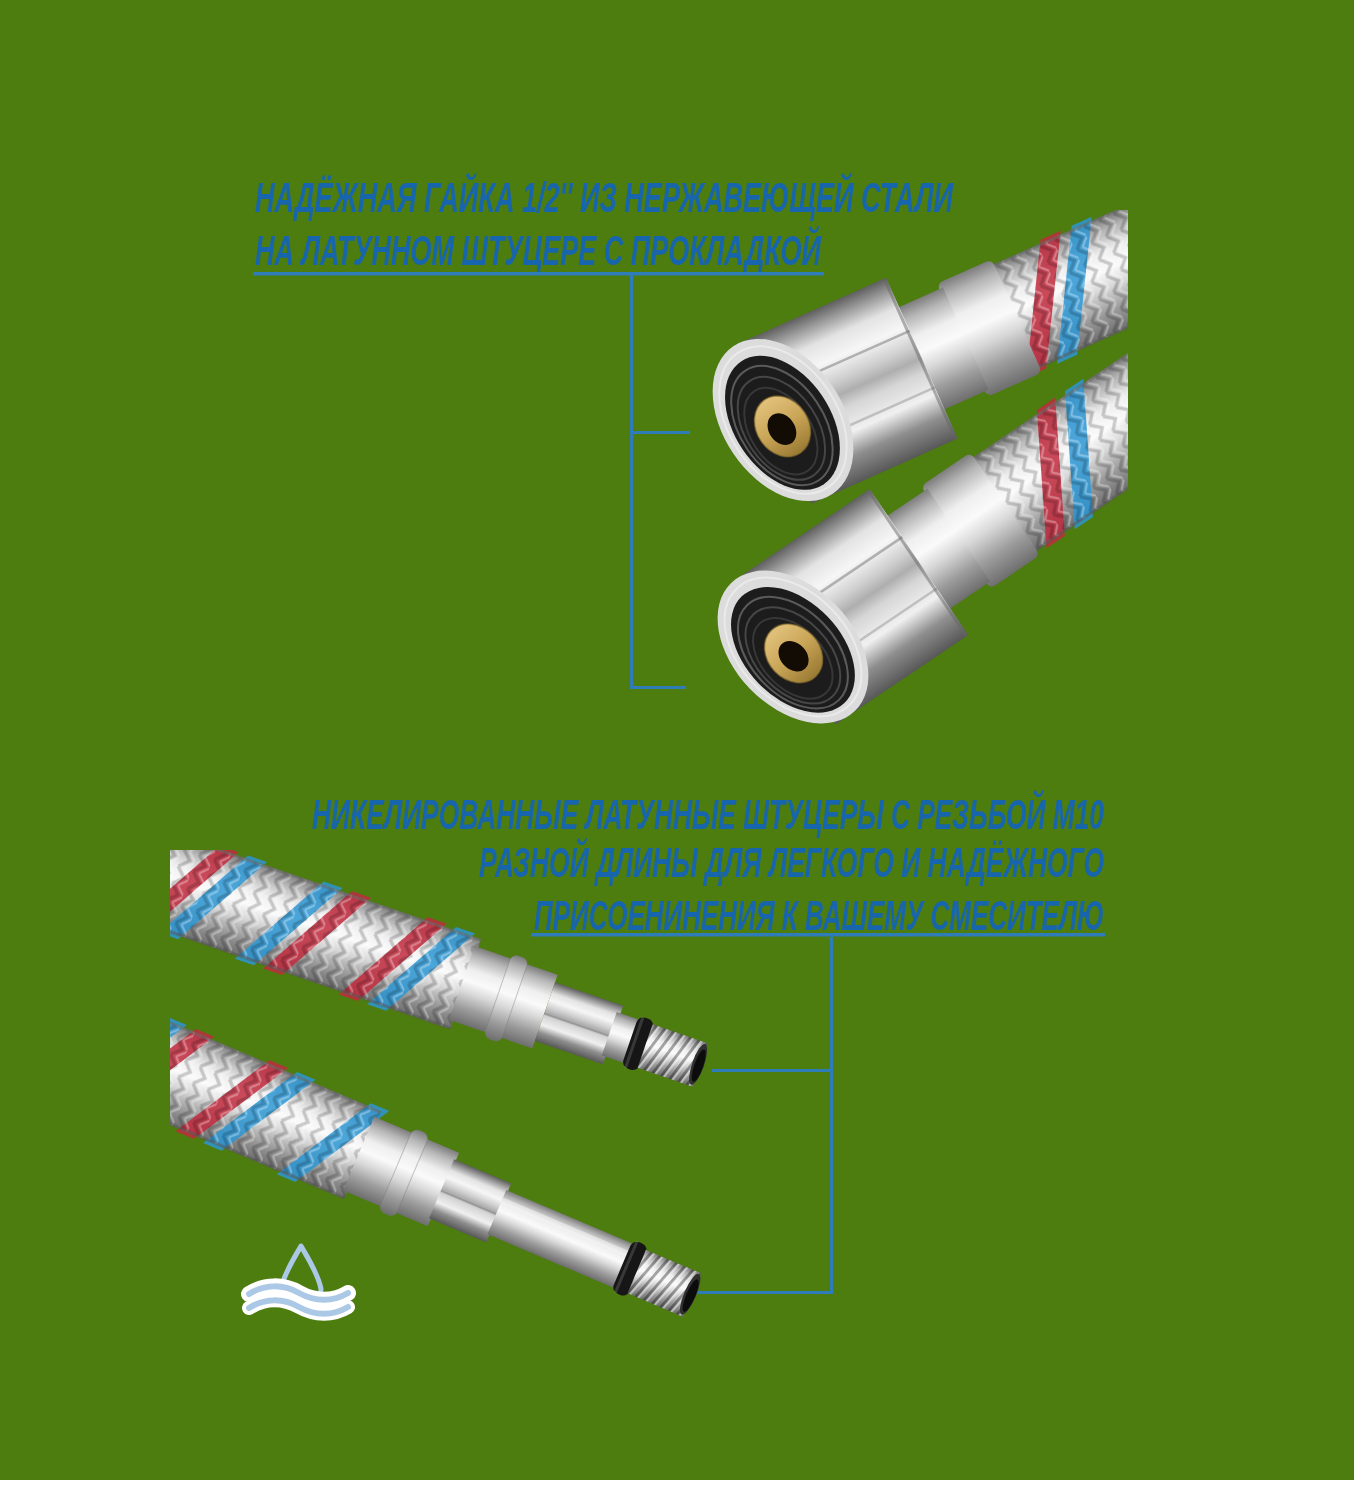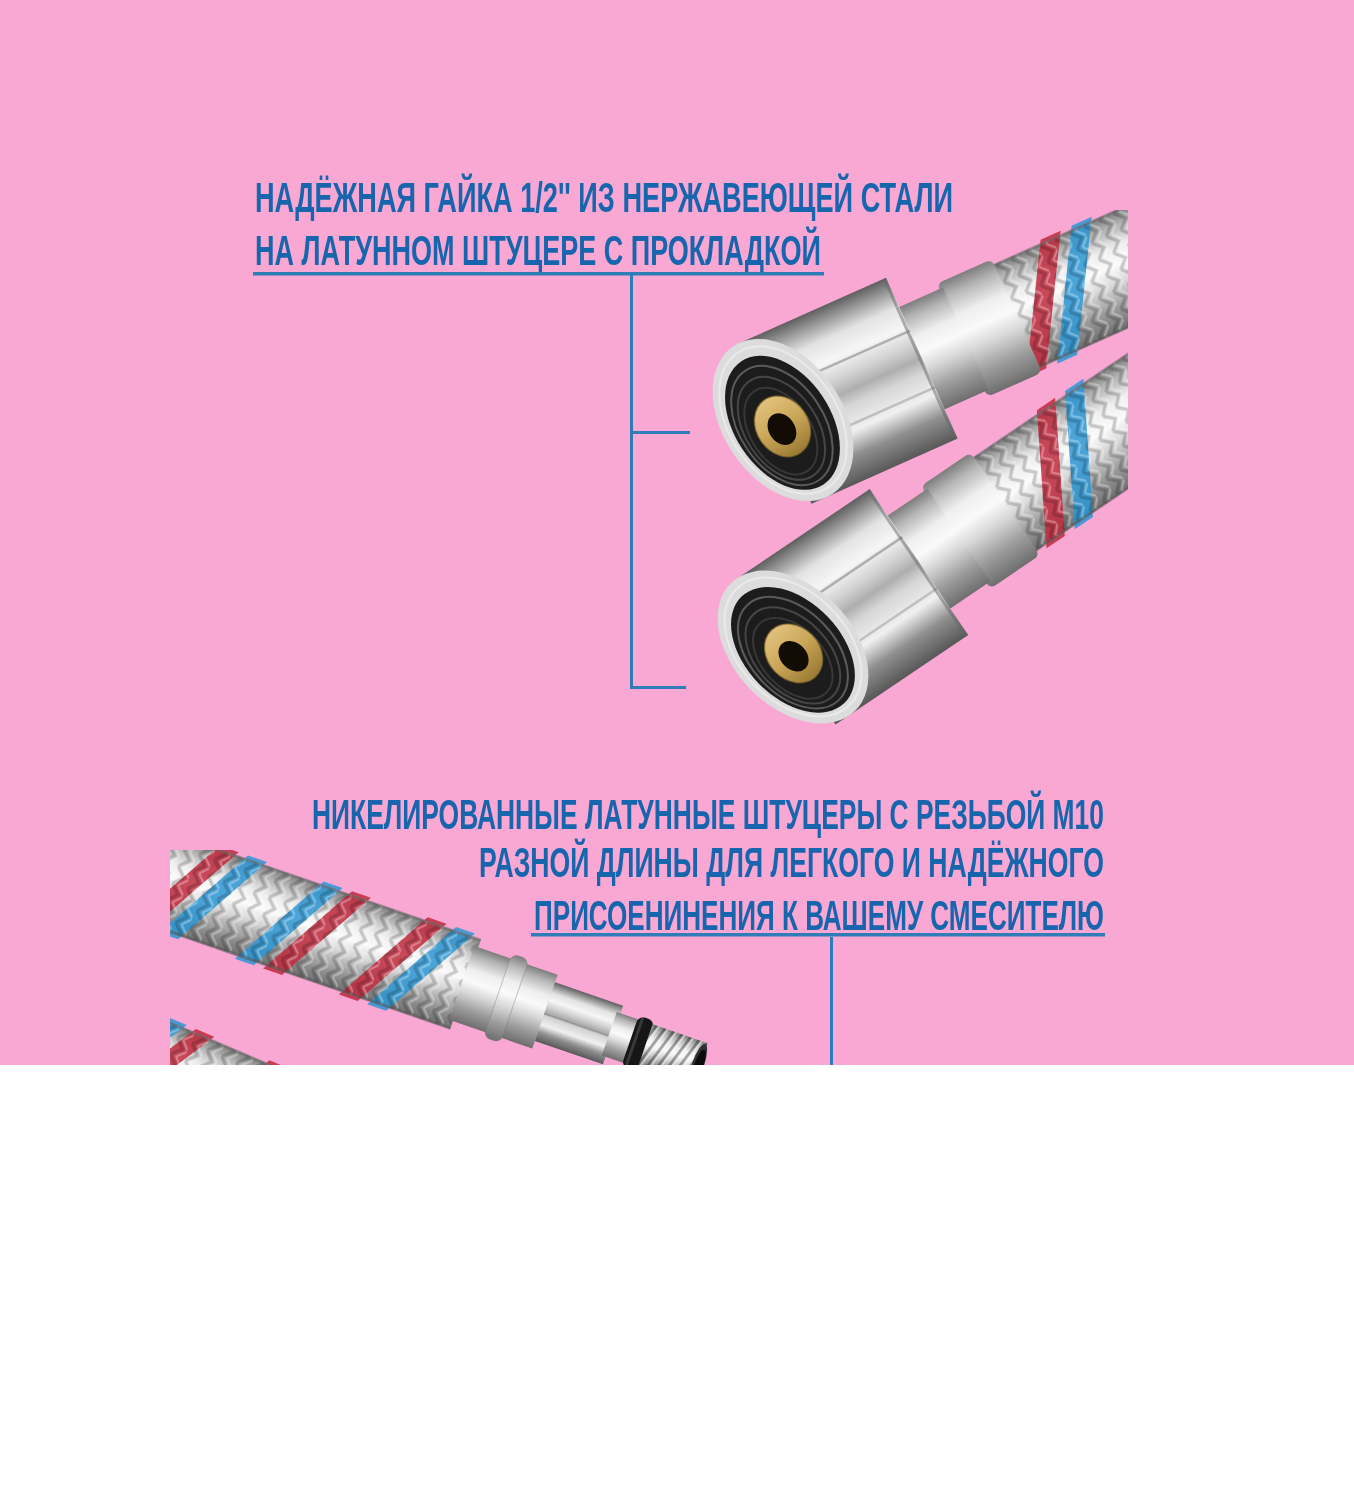--- a/index.html
+++ b/index.html
@@ -1,17 +1,17 @@
 <!DOCTYPE html>
 <html><head>
 <meta charset="utf-8">
 <style>
   html,body{margin:0;padding:0;background:#fff;}
-  .canvas{position:relative;width:1354px;height:1065px;background:#f9a8d4;overflow:hidden;
-          font-family:"Liberation Sans","DejaVu Sans",sans-serif;}
+  .canvas{position:relative;width:1354px;height:1480px;background:#4d7c0f;overflow:hidden;
+          font-family:"Liberation Sans","DejaVu Sans",sans-serif;font-style:italic;}
   .abs{position:absolute;}
   .cline{position:absolute;background:#2e7cb8;}
   svg text.hl{font-family:"Liberation Sans","DejaVu Sans",sans-serif;font-weight:700;
               font-size:42px;fill:#1765ac;}
 </style>
 </head>
 <body>
 
 <div class="canvas">
 

